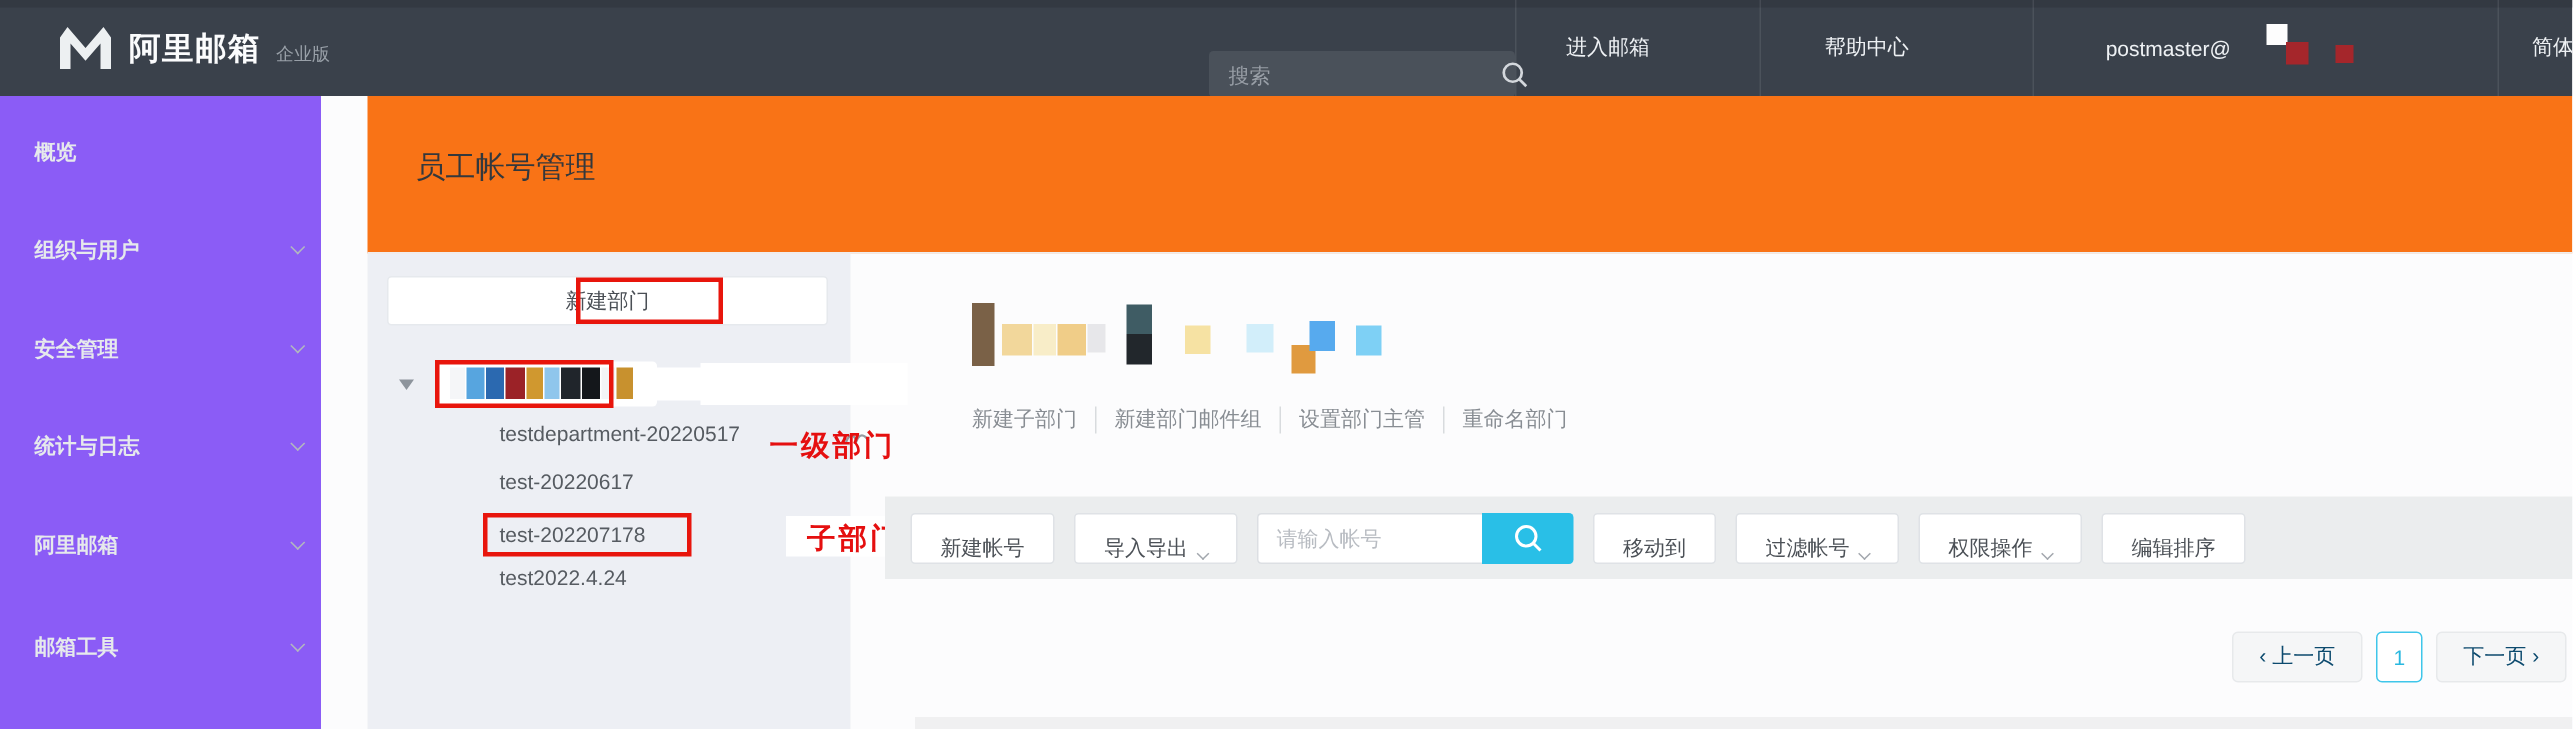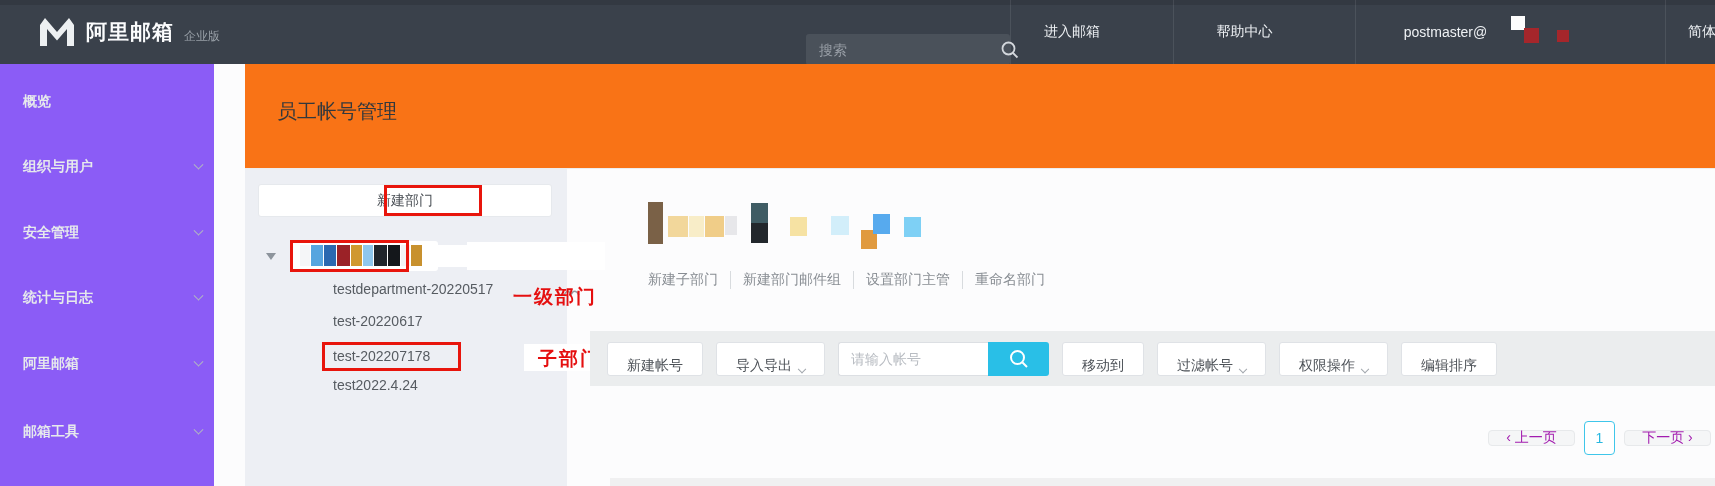--- a/index.html
+++ b/index.html
@@ -67,21 +67,21 @@
 
   .toolbar{position:absolute;left:345px;top:162px;width:1365px;height:55px;background:#ebedee;display:flex;align-items:center;padding:0 17px;gap:13px;}
   .tbtn{height:34px;background:#fff;border:1px solid #dfe2e6;border-radius:3px;color:#4c5157;font-size:14px;display:flex;align-items:flex-end;justify-content:center;padding:0 19px;cursor:pointer;white-space:nowrap;gap:7px;}
   .tbtn .chev{width:6px;height:6px;border-color:#a2a7ad;border-width:1.5px;transform:rotate(45deg) translate(-2px,-2px);}
   .sgroup{display:flex;height:34px;}
   .sgroup input{width:150px;height:34px;border:1px solid #dcdfe3;border-right:none;border-radius:3px 0 0 3px;padding:0 12px;font-size:14px;color:#555;outline:none;background:#fff;}
   .sgroup input::placeholder{color:#b8bcc2;}
   .search-btn{width:61px;height:34px;background:#29bfe7;border:none;border-radius:0 3px 3px 0;display:flex;align-items:center;justify-content:center;cursor:pointer;}
 
   .pager{position:absolute;left:1243px;top:252px;display:flex;gap:9px;align-items:center;}
-  .pbtn{width:87px;height:16px;background:#f5f6f7;border:1px solid #e7e9eb;border-radius:4px;color:#a21caf;font-size:14px;display:flex;align-items:center;justify-content:center;cursor:pointer;white-space:nowrap;}
+  .pbtn{width:87px;height:34px;background:#f5f6f7;border:1px solid #e7e9eb;border-radius:4px;color:#0c4a6e;font-size:14px;display:flex;align-items:center;justify-content:center;cursor:pointer;white-space:nowrap;}
   .pcur{width:31px;height:34px;background:#fff;border:1px solid #3fc6ea;border-radius:4px;color:#29b8e0;font-size:14px;display:flex;align-items:center;justify-content:center;cursor:pointer;}
   .tablehead-strip{position:absolute;left:365px;top:309px;width:1337px;height:8px;background:#f0f0f1;}
 </style>
 </head>
 <body>
 
 <div id="app">
 
   <div class="topbar">
     <div class="top-sliver"></div>

